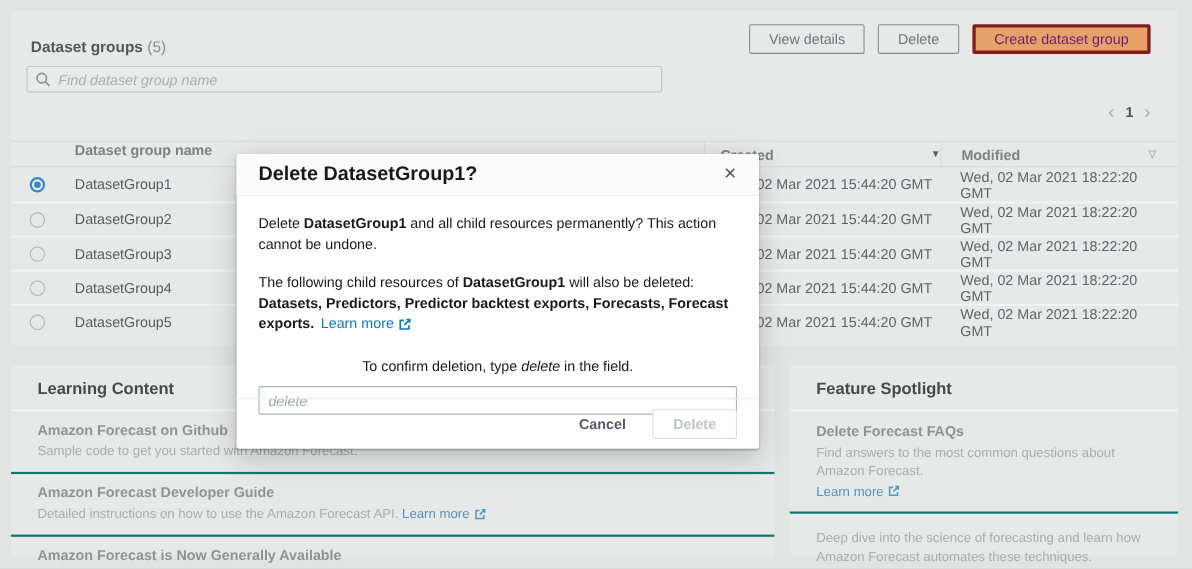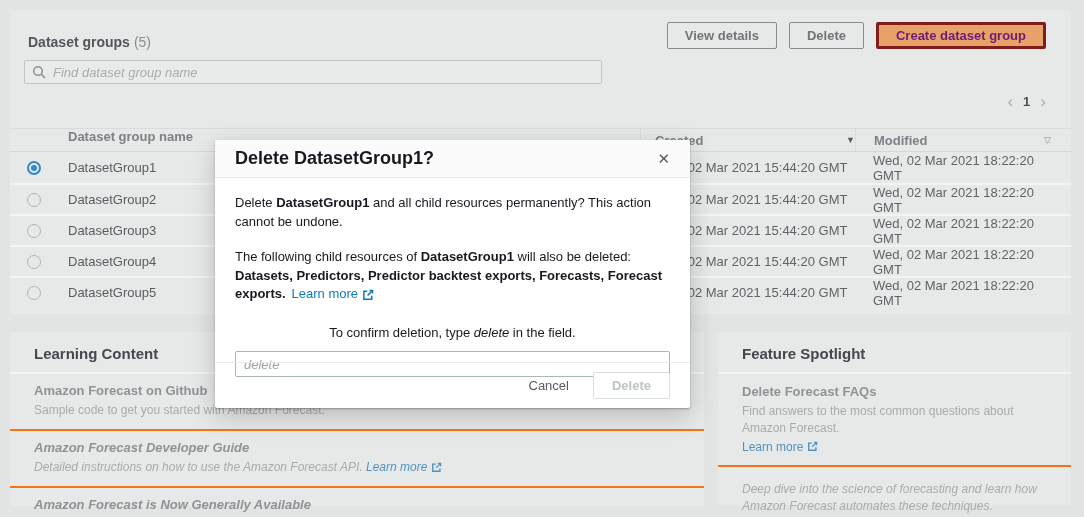--- a/index.html
+++ b/index.html
@@ -10,21 +10,21 @@
     font-family:"Liberation Sans", sans-serif;
     -webkit-font-smoothing:antialiased;
   }
   .card{ position:absolute; background:#e7e8e8; border-radius:1px; }
 
   
   .table-card{ left:10px; top:10px; width:1061px; height:304px; overflow:hidden; }
   .page-title{ position:absolute; left:18px; top:24px; font-size:14px; font-weight:bold; color:#53575c; }
   .page-title .count{ font-weight:normal; color:#8a8e92; margin-left:4px; }
   .toolbar{ position:absolute; top:12px; right:25px; display:flex; gap:12px; }
-  .btn{ height:27px; padding:0 17px; font-size:13px; font-weight:bold; border-radius:2px;
+  .btn{ height:27px; padding:0 17px; font-size:13px; font-weight:normal; border-radius:2px;
         display:inline-flex; align-items:center; cursor:pointer; }
   .btn.secondary{ background:transparent; border:1px solid #8a8c8e; color:#717478; }
   .btn.primary{ background:#e8a168; border:3px solid #7f1d1d; color:#701a75; }
   .search-wrap{ position:absolute; left:14px; top:50px; width:578px; height:24px; }
   .search-wrap svg{ position:absolute; left:8px; top:5px; }
   .search-input{ width:100%; height:100%; background:#e9eaea; border:1px solid #c3c5c5; border-radius:2px;
         padding:0 8px 0 28px; font-size:13px; font-style:italic; color:#5a5e62;
         font-family:"Liberation Sans", sans-serif; outline:none; }
   .search-input::placeholder{ color:#a9adb0; font-style:italic; }
   .pagination{ position:absolute; top:84px; right:25px; display:flex; align-items:center; gap:10px; }
@@ -48,21 +48,21 @@
   .radio{ width:14px; height:14px; border-radius:50%; border:1px solid #b2b6b7; cursor:pointer; }
   .radio.sel{ border:2px solid #3489c8; position:relative; }
   .radio.sel::after{ content:""; position:absolute; inset:2px; border-radius:50%; background:#3489c8; }
 
   
   .learning-card{ left:10px; top:332px; width:694px; height:174px; }
   .feature-card{ left:718px; top:332px; width:353px; height:173px; }
   .sec-title{ padding:13px 24px 10px 24px; font-size:15px; font-weight:bold; color:#45484d;
               border-bottom:2px solid #f2f3f3; }
   .entry{ padding:9px 24px 10px 24px; }
-  .entry + .entry{ border-top:2px solid #f97316;font-style:italic; }
+  .entry + .entry{ border-top:2px solid #0f766e; }
   .entry-title{ font-size:13px; font-weight:bold; color:#8f9397; }
   .entry-desc{ font-size:12px; color:#a8acaf; margin-top:4px; line-height:1.4; }
   .link-dim{ color:#5094c2; font-size:12px; cursor:pointer; display:inline-flex; align-items:center; gap:4px; white-space:nowrap; }
   .feature-card .entry{ padding:10px 20px 10px 24px; }
   .feature-card .link-block{ margin-top:2px; }
 
   
   .modal{ position:absolute; left:215px; top:140px; width:475px; height:268px; background:#ffffff;
           border-radius:2px; z-index:10;
           box-shadow:0 1px 2px rgba(0,0,0,0.30), 0 8px 26px rgba(0,0,0,0.20); }
@@ -72,21 +72,21 @@
   .modal-close{ margin-left:auto; font-size:15px; color:#545b64; cursor:pointer; line-height:1; }
   .modal-body{ padding:0 20px; font-size:13px; color:#16191f; line-height:1.45; }
   .modal-body p{ margin-top:16px; }
   .modal-body .p3{ margin-top:20px;text-align:center; }
   .link-bright{ color:#0c7cba; cursor:pointer; display:inline-flex; align-items:center; gap:4px; margin-left:6px; white-space:nowrap; }
   .confirm-input{ margin-top:8px; width:100%; height:26px; border:1px solid #a9b6b7; border-radius:2px;
                   padding:0 8px; font-size:13px; color:#16191f; font-family:"Liberation Sans", sans-serif; outline:none; }
   .confirm-input::placeholder{ color:#9aa5a6; font-style:italic; }
   .modal-footer{ position:absolute; left:0; right:0; bottom:0; height:46px; border-top:1px solid #e9ebeb;
                  display:flex; align-items:center; justify-content:flex-end; gap:24px; padding:0 20px; }
-  .cancel-btn{ font-size:13px; font-weight:normal; color:#545b64; cursor:pointer; background:none; border:none;
+  .cancel-btn{ font-size:13px; font-weight:bold; color:#545b64; cursor:pointer; background:none; border:none;
                font-family:"Liberation Sans", sans-serif; }
   .delete-btn{ height:27px; padding:0 18px; font-size:13px; font-weight:bold; color:#bdc4c5;
                background:#ffffff; border:1px solid #dadedf; border-radius:2px;
                font-family:"Liberation Sans", sans-serif; }
   b{ font-weight:bold; } i{ font-style:italic; }
 </style>
 </head>
 <body>
 
 <div class="screen">

